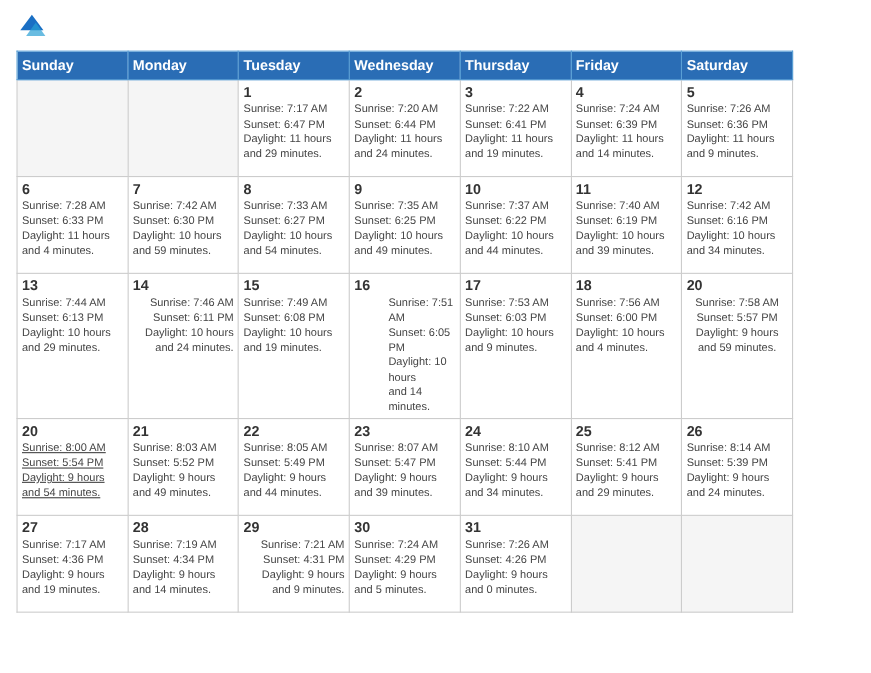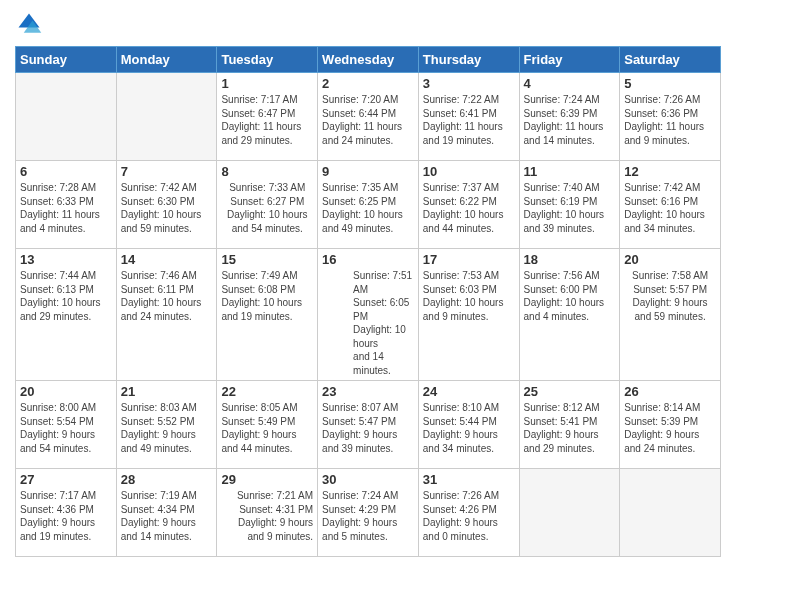--- a/index.html
+++ b/index.html
@@ -179,21 +179,21 @@
           </td>
           <td>
             <div class="day-number">7</div>
             <div class="day-info" style="white-space: pre-line;">Sunrise: 7:42 AM
 Sunset: 6:30 PM
 Daylight: 10 hours
 and 59 minutes.</div>
           </td>
           <td>
             <div class="day-number">8</div>
-            <div class="day-info" style="white-space: pre-line; text-align: center;">Sunrise: 7:33 AM
+            <div class="day-info" style="white-space: pre-line;">Sunrise: 7:33 AM
 Sunset: 6:27 PM
 Daylight: 10 hours
 and 54 minutes.</div>
           </td>
           <td>
             <div class="day-number">9</div>
             <div class="day-info" style="white-space: pre-line;">Sunrise: 7:35 AM
 Sunset: 6:25 PM
 Daylight: 10 hours
 and 49 minutes.</div>
@@ -223,21 +223,21 @@
         <tr>
           <td>
             <div class="day-number">13</div>
             <div class="day-info" style="white-space: pre-line;">Sunrise: 7:44 AM
 Sunset: 6:13 PM
 Daylight: 10 hours
 and 29 minutes.</div>
           </td>
           <td>
             <div class="day-number">14</div>
-            <div class="day-info" style="white-space: pre-line;">Sunrise: 7:46 AM
+            <div class="day-info" style="white-space: pre-line; text-align: right;">Sunrise: 7:46 AM
 Sunset: 6:11 PM
 Daylight: 10 hours
 and 24 minutes.</div>
           </td>
           <td>
             <div class="day-number">15</div>
             <div class="day-info" style="white-space: pre-line;">Sunrise: 7:49 AM
 Sunset: 6:08 PM
 Daylight: 10 hours
 and 19 minutes.</div>
@@ -267,21 +267,21 @@
             <div class="day-number">20</div>
             <div class="day-info" style="white-space: pre-line; text-align: center;">Sunrise: 7:58 AM
 Sunset: 5:57 PM
 Daylight: 9 hours
 and 59 minutes.</div>
           </td>
         </tr>
         <tr style="background: rgb(249, 249, 249);">
           <td>
             <div class="day-number">20</div>
-            <div class="day-info" style="white-space: pre-line;">Sunrise: 8:00 AM
+            <div class="day-info" style="white-space: pre-line; text-decoration: underline;">Sunrise: 8:00 AM
 Sunset: 5:54 PM
 Daylight: 9 hours
 and 54 minutes.</div>
           </td>
           <td>
             <div class="day-number">21</div>
             <div class="day-info" style="white-space: pre-line;">Sunrise: 8:03 AM
 Sunset: 5:52 PM
 Daylight: 9 hours
 and 49 minutes.</div>

